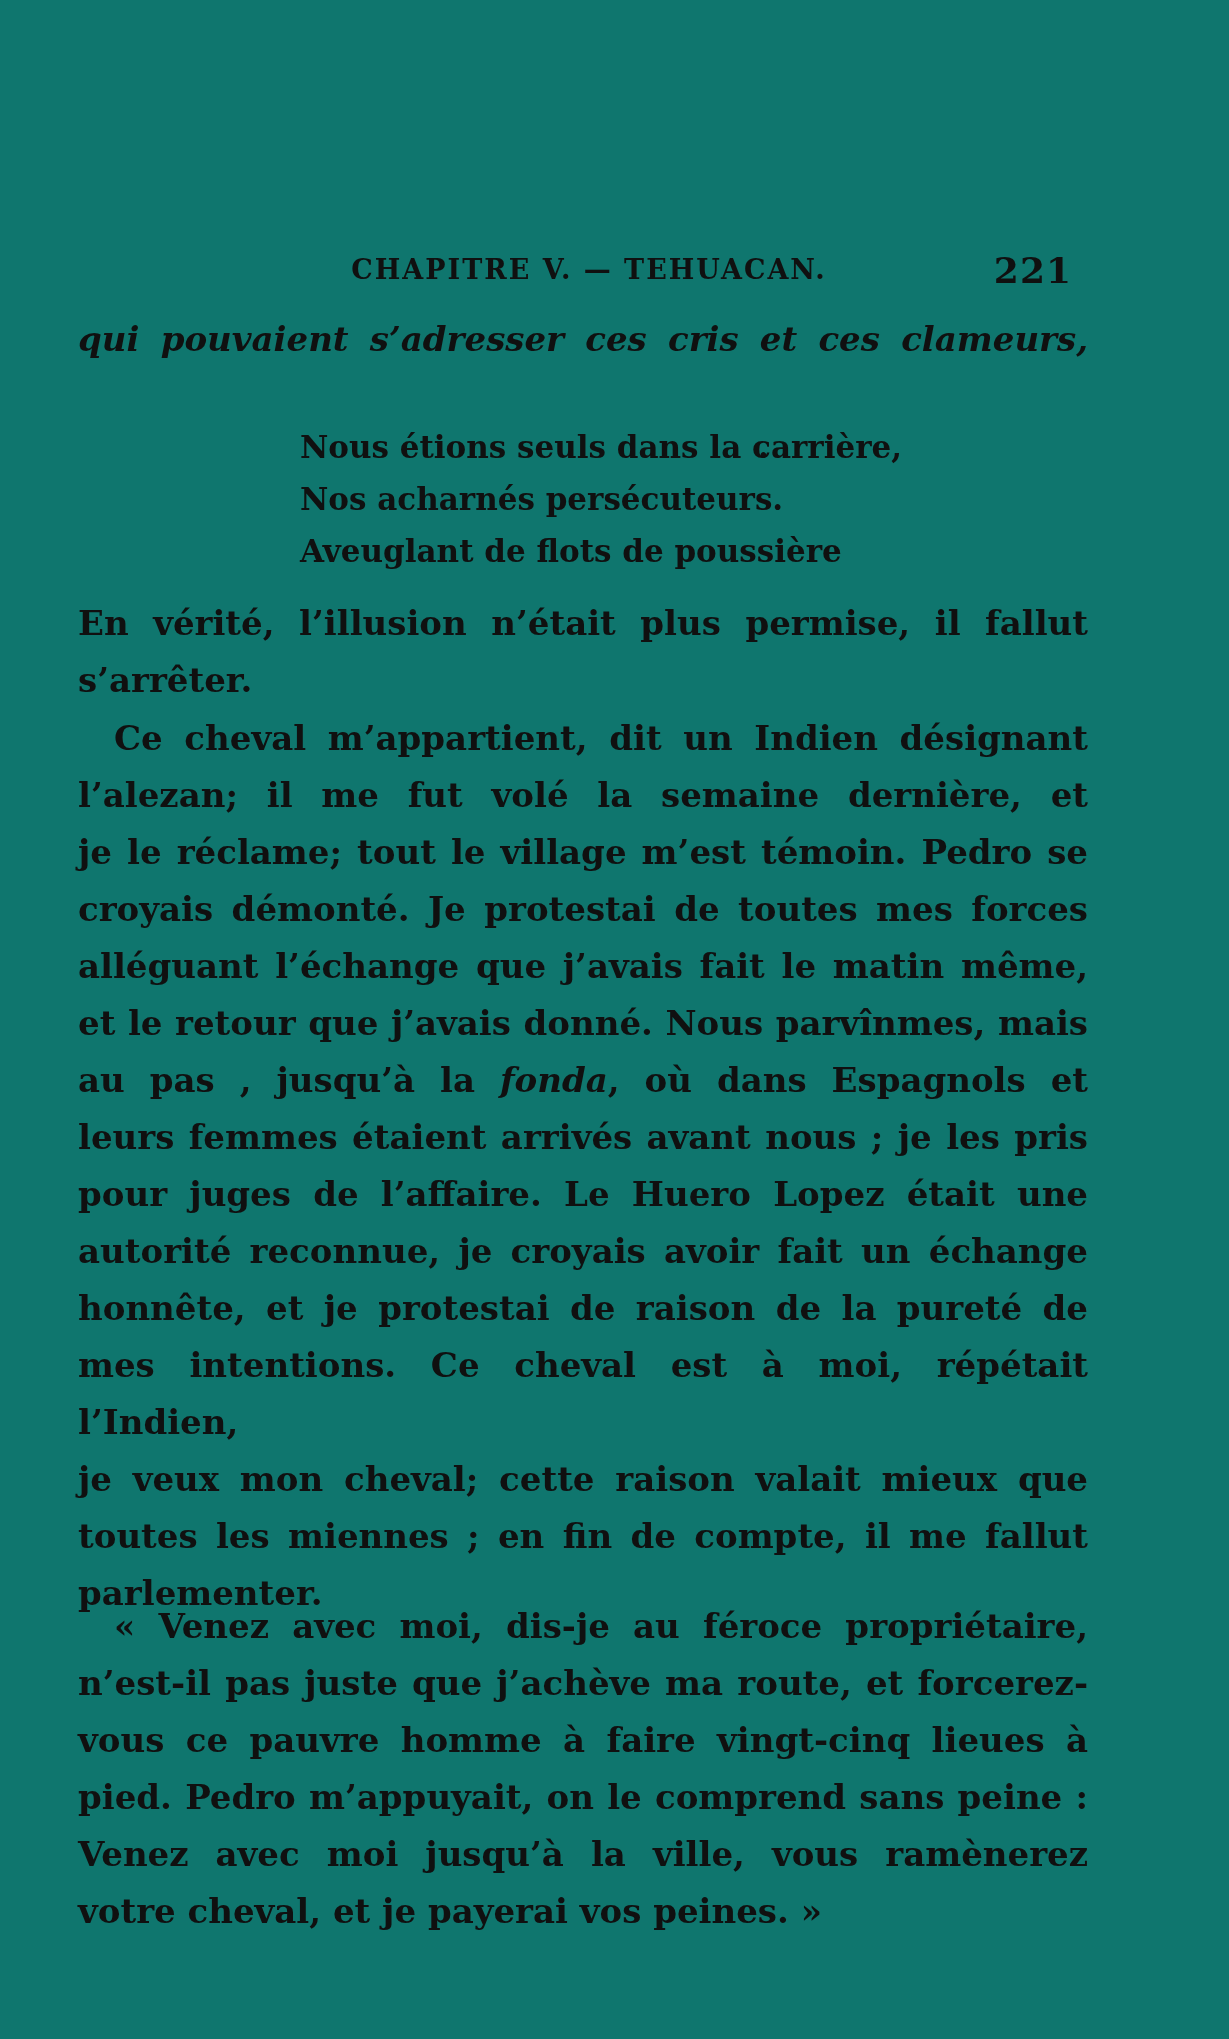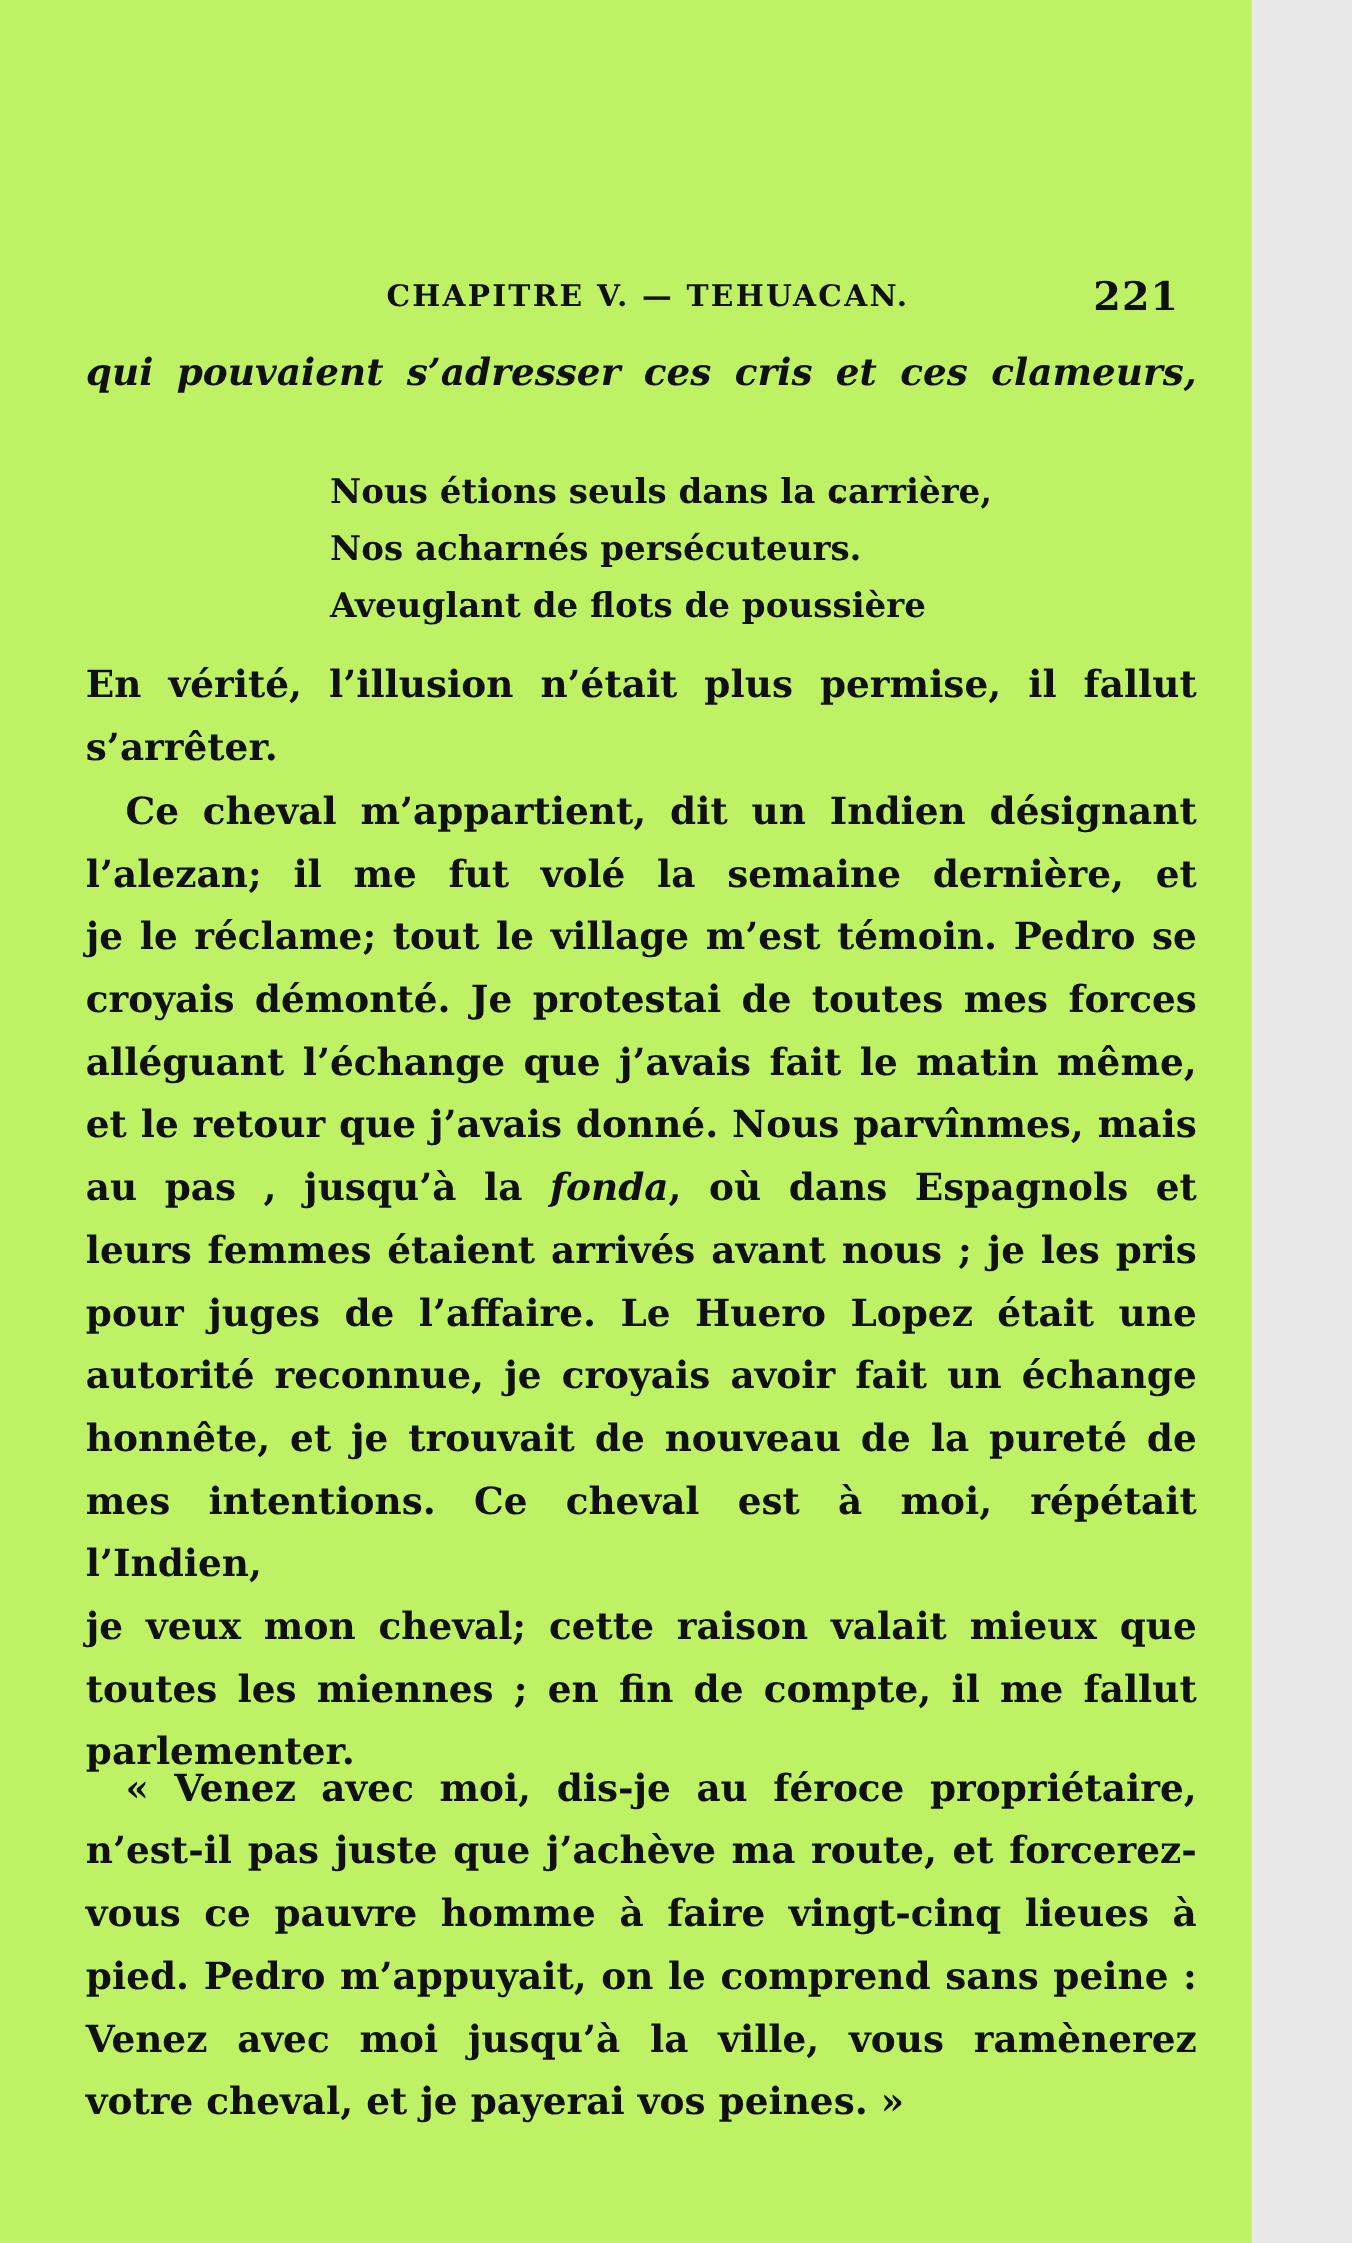--- a/index.html
+++ b/index.html
@@ -1,19 +1,19 @@
 <!DOCTYPE html>
 <html><head>
 <meta charset="utf-8">
 <style>
   html,body{margin:0;padding:0;background:#e8e8e8;}
   .page{
     position:relative;
-    width:1138px;height:2039px;
-    background:#bef264;
+    width:1229px;height:2039px;
+    background:#0f766e;
     overflow:hidden;
     font-family:"DejaVu Serif","Liberation Serif",serif;
     color:#101010;
     -webkit-font-smoothing:antialiased;
   }
   .header-row{
     position:absolute;top:250px;left:78px;width:994px;height:40px;
     line-height:40px;
   }
   .chapter{
@@ -73,21 +73,21 @@
       <div class="line indent">Ce cheval m’appartient, dit un Indien désignant</div>
       <div class="line">l’alezan; il me fut volé la semaine dernière, et</div>
       <div class="line">je le réclame; tout le village m’est témoin. Pedro se</div>
       <div class="line">croyais démonté. Je protestai de toutes mes forces</div>
       <div class="line">alléguant l’échange que j’avais fait le matin même,</div>
       <div class="line">et le retour que j’avais donné. Nous parvînmes, mais</div>
       <div class="line"><span>au pas , jusqu’à la </span><span class="it">fonda</span><span>, où dans Espagnols et</span></div>
       <div class="line">leurs femmes étaient arrivés avant nous ; je les pris</div>
       <div class="line">pour juges de l’affaire. Le Huero Lopez était une</div>
       <div class="line">autorité reconnue, je croyais avoir fait un échange</div>
-      <div class="line">honnête, et je trouvait de nouveau de la pureté de</div>
+      <div class="line">honnête, et je protestai de raison de la pureté de</div>
       <div class="line">mes intentions. Ce cheval est à moi, répétait l’Indien,</div>
       <div class="line">je veux mon cheval; cette raison valait mieux que</div>
       <div class="line">toutes les miennes ; en fin de compte, il me fallut</div>
       <div class="line last">parlementer.</div>
     </div>
   <div class="block body-text" id="block-4">
       <div class="line indent">« Venez avec moi, dis-je au féroce propriétaire,</div>
       <div class="line">n’est-il pas juste que j’achève ma route, et forcerez-</div>
       <div class="line">vous ce pauvre homme à faire vingt-cinq lieues à</div>
       <div class="line">pied. Pedro m’appuyait, on le comprend sans peine :</div>

